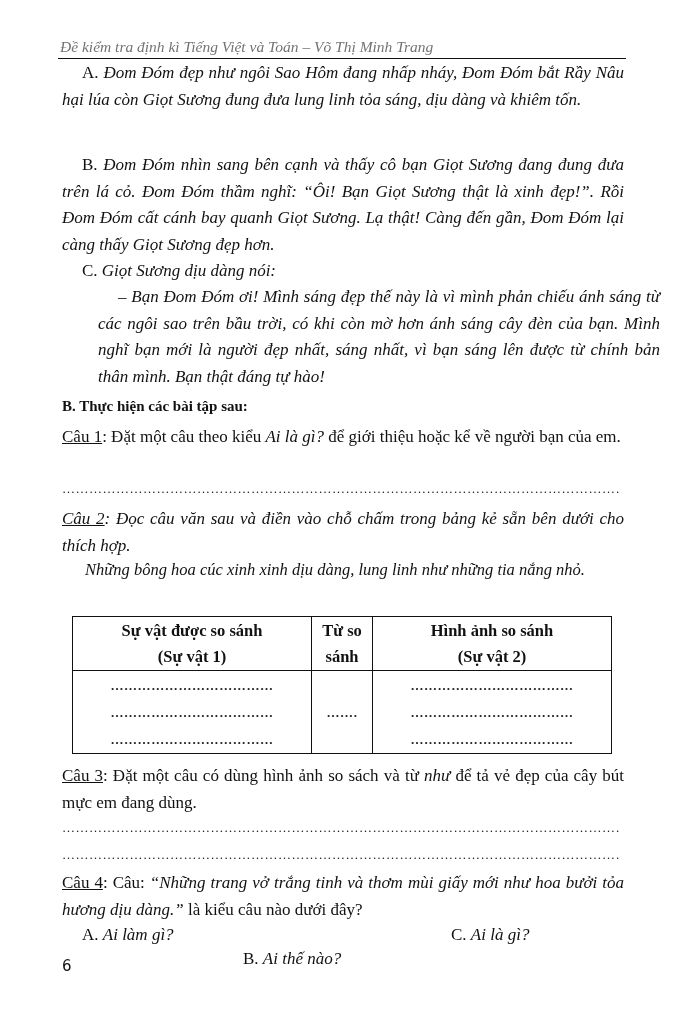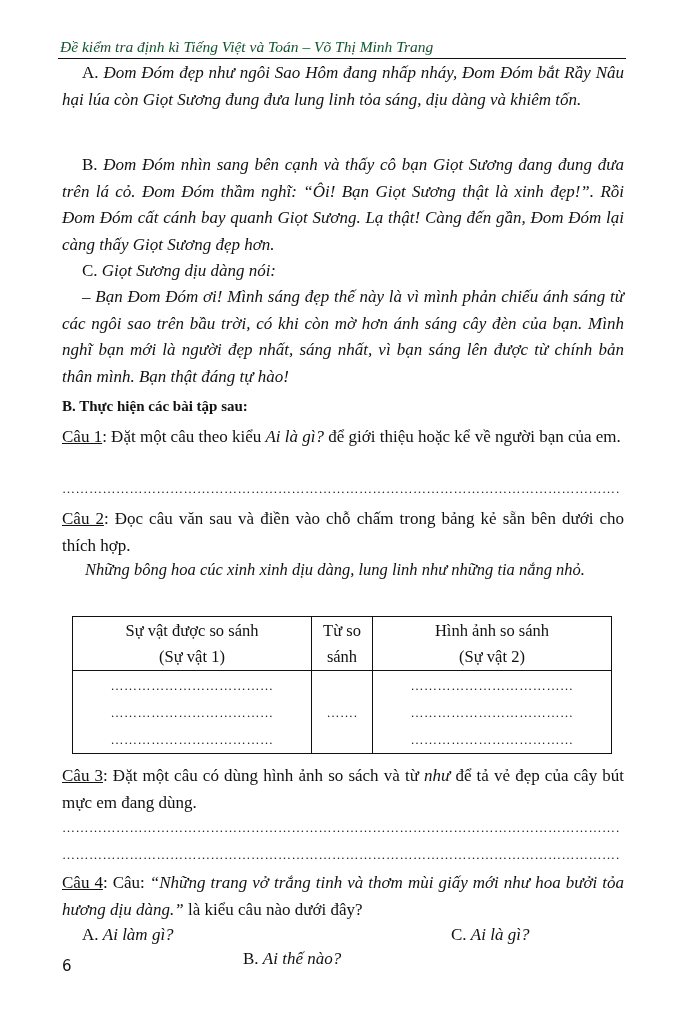--- a/index.html
+++ b/index.html
@@ -1,29 +1,29 @@
 <!DOCTYPE html>
 <html><head>
 <meta charset="utf-8">
 <style>
   html, body { margin:0; padding:0; background:#ffffff; }
   body { width:684px; height:1027px; position:relative; overflow:hidden; color:#111; font-family:"Liberation Serif", "DejaVu Serif", serif; }
   .page { position:absolute; left:0; top:0; width:684px; height:1027px; }
-  .header { position:absolute; left:60px; top:38px; font-size:15.5px; font-style:italic; color:#14532d; white-space:nowrap; }
+  .header { position:absolute; left:60px; top:38px; font-size:15.5px; font-style:italic; color:#737373; white-space:nowrap; }
   .header-rule { position:absolute; left:58px; top:58px; width:568px; height:1px; background:#111; }
   .para { position:absolute; left:62px; width:562px; font-size:17px; line-height:26.5px; text-align:justify; }
   .para .indent { display:inline-block; width:20px; }
   .it { font-style:italic; }
   .u { text-decoration:underline; }
   .dots { position:absolute; left:62px; width:558px; overflow:hidden; white-space:nowrap; font-size:13px; letter-spacing:0.5px; line-height:10px; color:#222; }
   .sectionB { position:absolute; left:62px; top:398px; font-size:15px; font-weight:bold; }
   .quote { position:absolute; left:85px; top:560px; font-size:16.5px; font-style:italic; white-space:nowrap;text-align:right; }
   .author { position:absolute; right:60px; top:585px; font-size:17px; white-space:nowrap; }
   table.cmp { position:absolute; left:72px; top:616px; width:540px; border-collapse:collapse; font-size:16.5px; }
-  table.cmp td, table.cmp th { border:1.3px solid #111; font-weight:normal; text-align:center; vertical-align:middle; padding:0; }
+  table.cmp td, table.cmp th { border:1.3px solid #111; font-weight:bold; text-align:center; vertical-align:middle; padding:0; }
   table.cmp th { height:53px; line-height:26px; }
   table.cmp td { height:82px; }
   .cell-dots { line-height:27px; font-size:13px; letter-spacing:0.6px; color:#222; overflow:hidden; white-space:nowrap; }
   .answers { position:absolute; top:925px; font-size:17px; white-space:nowrap; }
   .pagenum { position:absolute; left:62px; top:957px; font-family:"DejaVu Sans", sans-serif; font-size:15px; }
 </style>
 </head>
 <body>
 
 <div class="page">
@@ -38,32 +38,32 @@
 
   <div class="para" style="top:258px;">
     <span class="indent"></span><span>C.</span>
     <span class="it">Giọt Sương dịu dàng nói:</span>
   </div>
 
   <div class="para" style="top:152px;">
     <span class="indent"></span><span>B.</span>
     <span class="it">Đom Đóm nhìn sang bên cạnh và thấy cô bạn Giọt Sương đang đung đưa trên lá cỏ. Đom Đóm thầm nghĩ: “Ôi! Bạn Giọt Sương thật là xinh đẹp!”. Rồi Đom Đóm cất cánh bay quanh Giọt Sương. Lạ thật! Càng đến gần, Đom Đóm lại càng thấy Giọt Sương đẹp hơn.</span>
   </div>
-  <div class="para" style="top:284px;">
+  <div class="para" style="top:284px;margin-left:36px;">
     <span class="indent"></span><span class="it">– Bạn Đom Đóm ơi! Mình sáng đẹp thế này là vì mình phản chiếu ánh sáng từ các ngôi sao trên bầu trời, có khi còn mờ hơn ánh sáng cây đèn của bạn. Mình nghĩ bạn mới là người đẹp nhất, sáng nhất, vì bạn sáng lên được từ chính bản thân mình. Bạn thật đáng tự hào!</span>
   </div>
 
   <div class="sectionB">B. Thực hiện các bài tập sau:</div>
 
   <div class="para" style="top:424px;font-family:Liberation Serif, serif;">
     <span class="u">Câu 1</span><span>: Đặt một câu theo kiểu </span><span class="it">Ai là gì?</span><span> để giới thiệu hoặc kể về người bạn của em.</span>
   </div>
   <div class="dots" style="top:484px;">……………………………………………………………………………………………………………………………………………………………………………………………</div>
 
-  <div class="para" style="top:506px;">
+  <div class="para" style="top:506px;font-style:italic;">
     <span class="u">Câu 2</span><span>: Đọc câu văn sau và điền vào chỗ chấm trong bảng kẻ sẵn bên dưới cho thích hợp.</span>
   </div>
   <div class="quote">Những bông hoa cúc xinh xinh dịu dàng, lung linh như những tia nắng nhỏ.</div>
 
   <table class="cmp">
     <tbody>
         <tr>
       <th style="width:238px;">
         <div>Sự vật được so sánh</div>
         <div>(Sự vật 1)</div>

